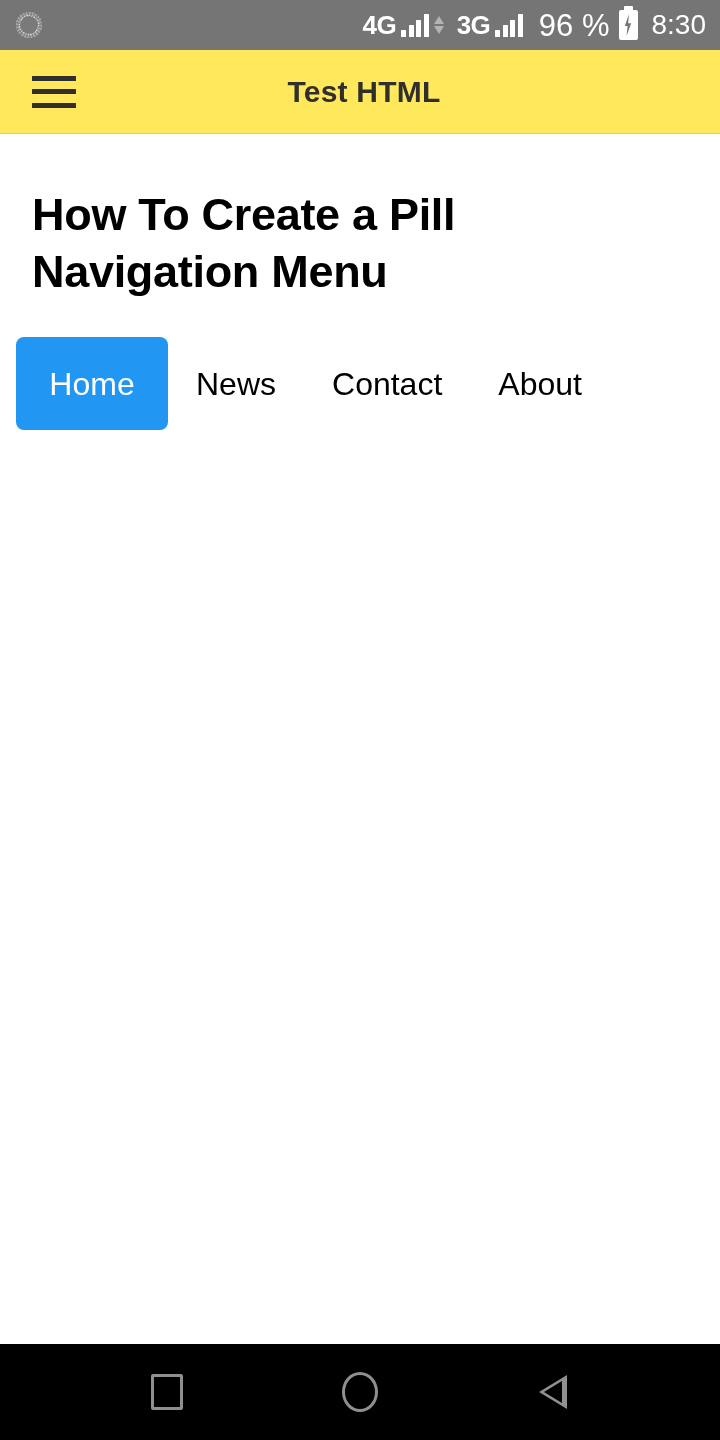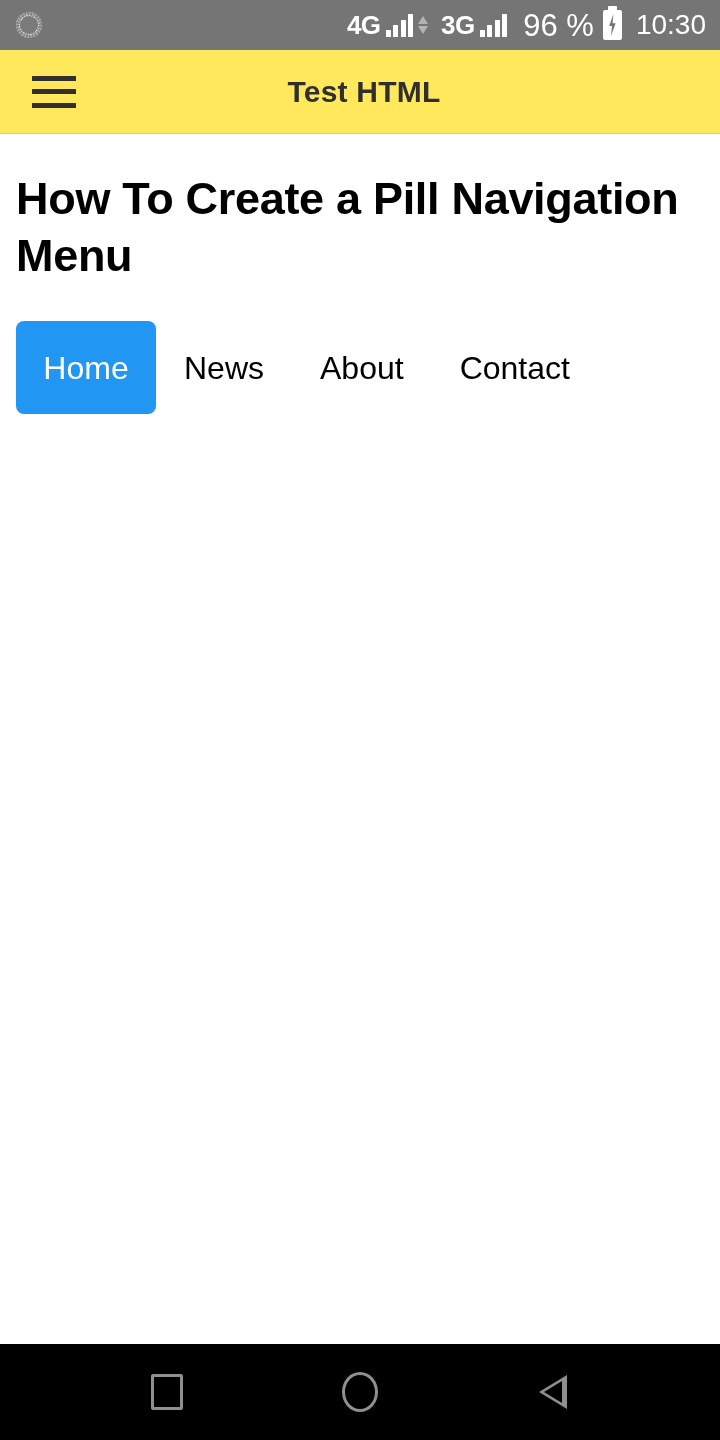--- a/index.html
+++ b/index.html
@@ -194,21 +194,21 @@
 
   
   .content {
     flex: 1 1 auto;
     background: #ffffff;
     padding: 0 16px;
     box-sizing: border-box;
     overflow: hidden;
   }
   .page-heading {
-    margin: 0;
+    margin: 16px;
     padding-top: 37px;
     font-size: 45px;
     font-weight: 700;
     line-height: 1.26;
     color: #000000;
     letter-spacing: -0.3px;
     max-width: 690px;
   }
   .pill-nav {
     margin-top: 37px;
@@ -229,21 +229,21 @@
     color: #000000;
     text-decoration: none;
     padding: 31px 28px;
     box-sizing: border-box;
     white-space: nowrap;
   }
   .pill-link.active {
     background: #2196f3;
     color: #ffffff;
     border-radius: 8px;
-    width: 140px;
+    width: 152px;
     height: 93px;
     padding: 0;
   }
 
   
   .nav-bar {
     height: 96px;
     flex: 0 0 96px;
     background: #000000;
     display: flex;
@@ -323,21 +323,21 @@
         <span class="bars">
             <i></i>
             <i></i>
             <i></i>
             <i></i>
           </span>
       </div>
 
       <span class="battery-pct">96 %</span>
       <span class="battery-icon"></span>
-      <span class="clock">10:30</span>
+      <span class="clock">8:30</span>
     </div>
   </div>
 
   <div class="app-bar">
     <div class="hamburger">
       <span></span>
         <span></span>
         <span></span>
     </div>
     <div class="app-title">Test HTML</div>
@@ -347,24 +347,24 @@
     <h1 class="page-heading">How To Create a Pill Navigation Menu</h1>
 
     <ul class="pill-nav">
       <li class="pill-item">
         <a href="#" class="pill-link active">Home</a>
       </li>
       <li class="pill-item">
         <a href="#" class="pill-link">News</a>
       </li>
       <li class="pill-item">
-        <a href="#" class="pill-link">About</a>
+        <a href="#" class="pill-link">Contact</a>
       </li>
       <li class="pill-item">
-        <a href="#" class="pill-link">Contact</a>
+        <a href="#" class="pill-link">About</a>
       </li>
     </ul>
   </div>
 
   <div class="nav-bar">
     <div class="nav-btn">
       <span class="icon-square"></span>
     </div>
     <div class="nav-btn">
       <span class="icon-circle"></span>

